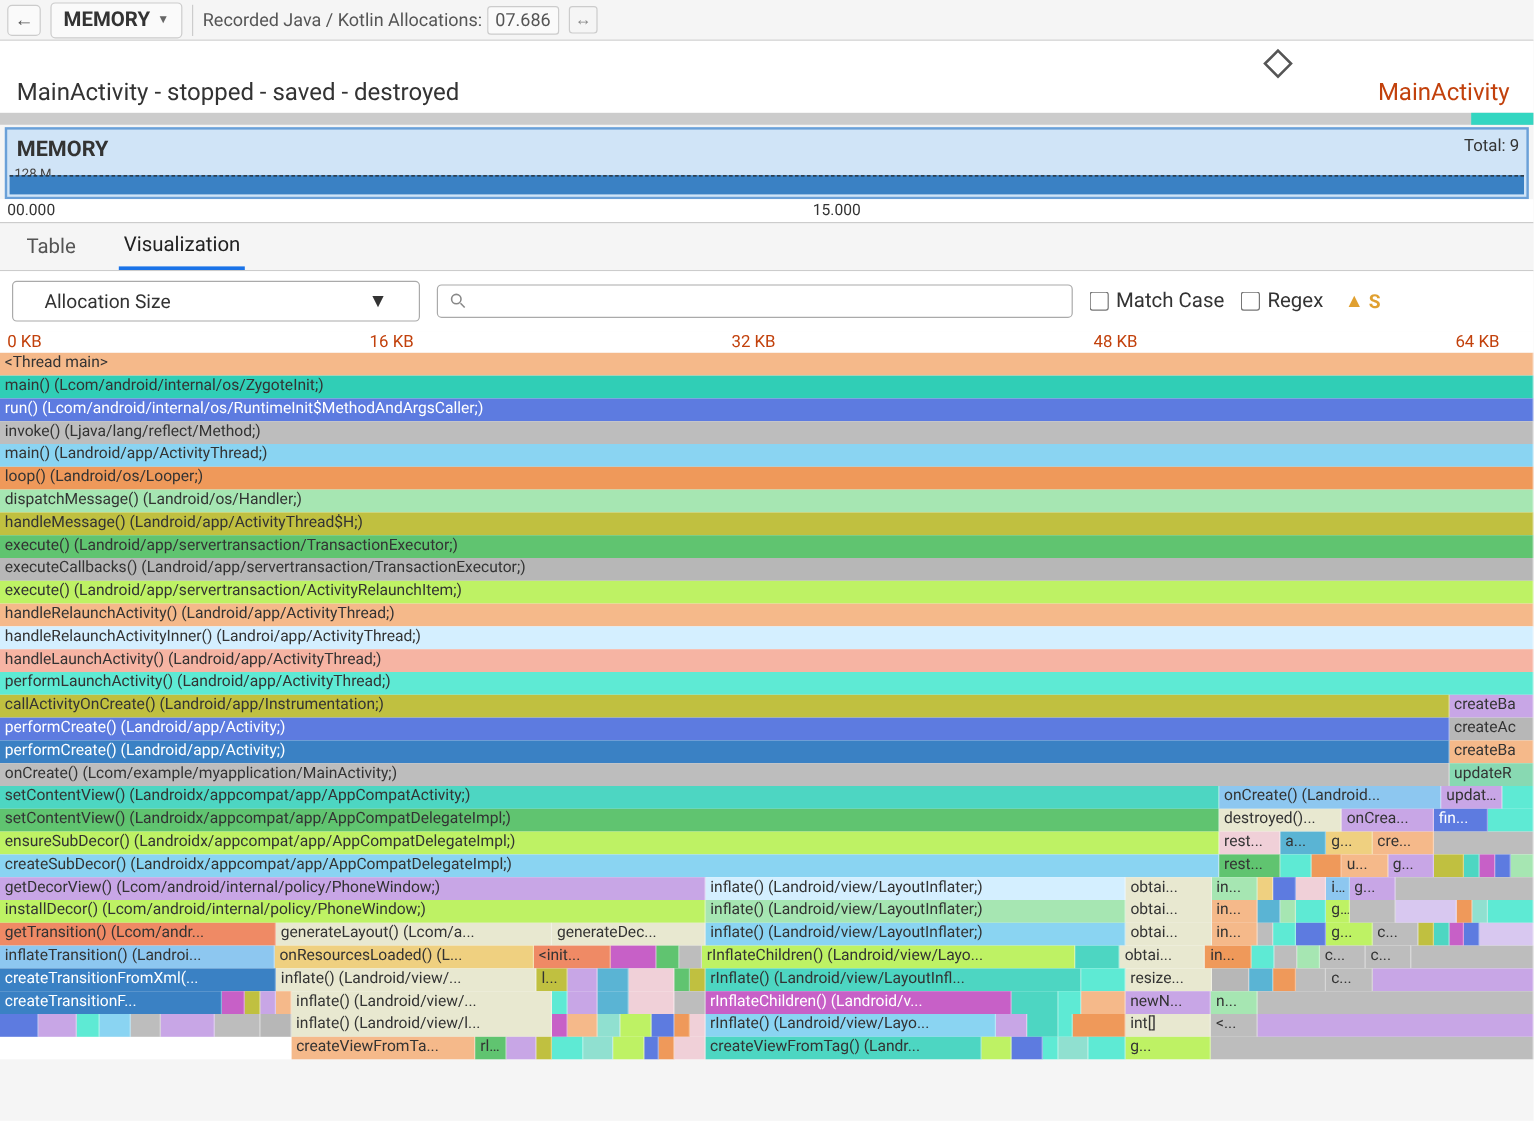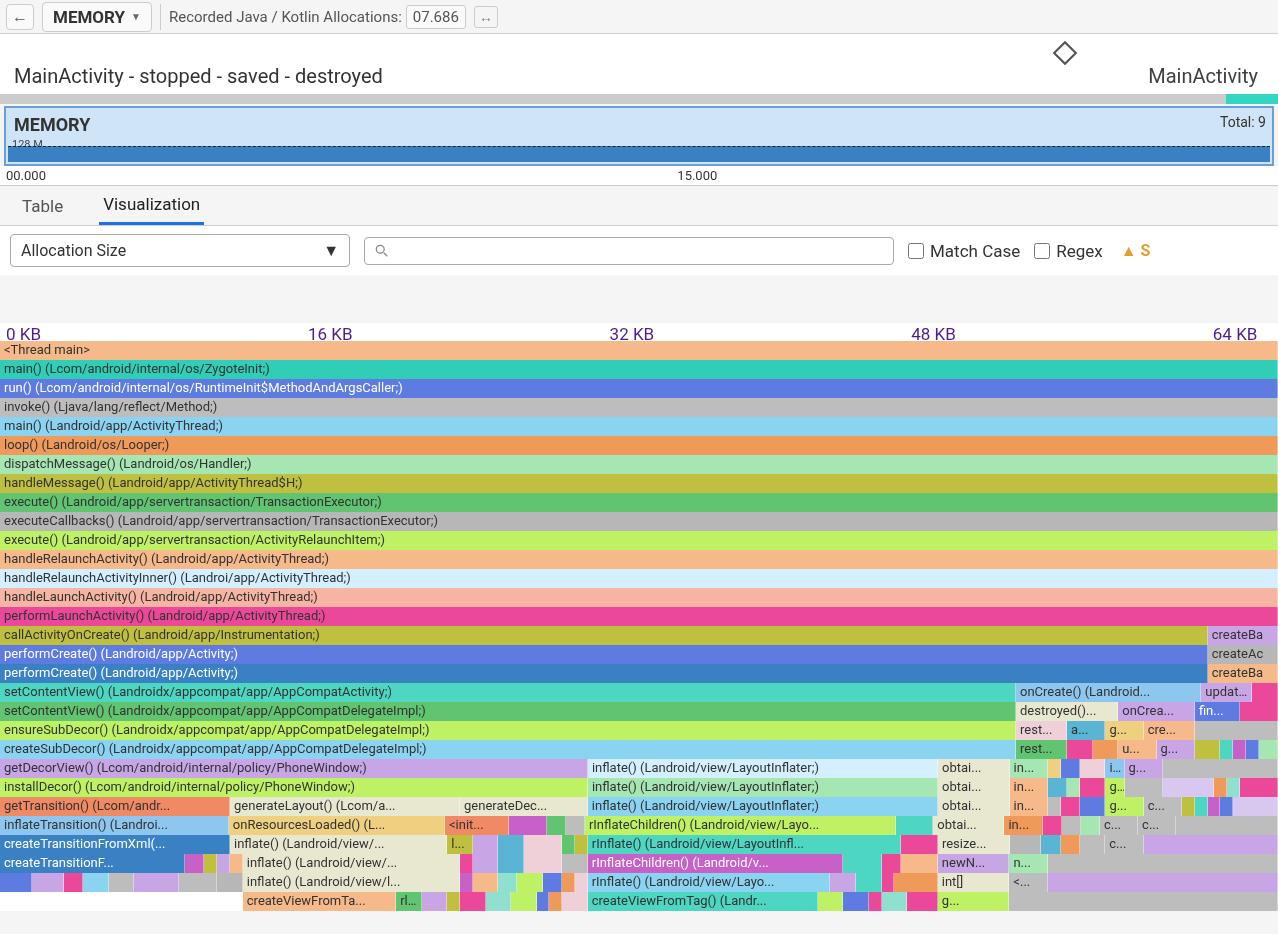--- a/index.html
+++ b/index.html
@@ -10,21 +10,21 @@
   .back-btn { width: 28px; height: 26px; border: 1px solid #ccc; border-radius: 4px; display: flex; align-items: center; justify-content: center; font-size: 16px; color: #555; background: #fafafa; cursor: pointer; }
   .dropdown { display: flex; align-items: center; padding: 4px 10px; border: 1px solid #ccc; border-radius: 4px; background: #fafafa; font-weight: bold; font-size: 17px; cursor: pointer; gap: 6px; }
   .dropdown .chev { font-size: 10px; color: #666; }
   .recording-info { display: flex; align-items: center; padding-left: 8px; height: 26px; border-left: 1px solid #ccc; color: #555; font-size: 15px; }
   .recording-info .val { border: 1px solid #ccc; border-radius: 3px; padding: 2px 6px; margin-left: 4px; background: #fafafa; }
   .zoom-icon { margin-left: 8px; font-size: 14px; color: #888; border: 1px solid #ccc; border-radius: 3px; padding: 2px 4px; }
   
   
   .lifecycle-row { padding: 4px 10px 0; position: relative; height: 70px; background: #fff; display: flex; align-items: flex-end; }
   .lifecycle-label { font-size: 20px; color: #333; position: absolute; left: 14px; bottom: 16px; }
-  .lifecycle-label2 { font-size: 20px; color: #404040; position: absolute; right: 20px; bottom: 16px; }
+  .lifecycle-label2 { font-size: 20px; color: #c2410c; position: absolute; right: 20px; bottom: 16px; }
   .diamond { position: absolute; right: 200px; top: 6px; width: 26px; height: 26px; }
   .diamond svg { width: 26px; height: 26px; }
   .activity-bar { position: absolute; left: 0; right: 0; bottom: 0; height: 10px; background: #ccc; }
   .activity-bar .green { position: absolute; right: 0; top: 0; bottom: 0; width: 52px; background: #33d6c1; }
   
   
   .mem-panel { border: 2px solid #6aa0d8; background: #d0e4f7; position: relative; height: 60px; margin: 2px 4px 0; }
   .mem-title { font-weight: bold; font-size: 18px; position: absolute; left: 8px; top: 6px; }
   .mem-total { position: absolute; right: 6px; top: 6px; font-size: 14px; }
   .mem-128 { position: absolute; left: 6px; top: 30px; font-size: 11px; color: #444; }
@@ -34,40 +34,40 @@
   .time-axis { position: relative; height: 20px; background: #fff; border-bottom: 1px solid #ccc; }
   .time-tick { position: absolute; top: 2px; font-size: 13px; color: #333; }
   
   
   .tab-bar { display: flex; align-items: center; height: 40px; border-bottom: 1px solid #ccc; padding-left: 18px; gap: 32px; background: #f5f5f5; }
   .tab { font-size: 17px; color: #555; cursor: pointer; padding: 8px 4px; }
   .tab.active { color: #222; border-bottom: 3px solid #1a73e8; }
   
   
   .filter-row { display: flex; align-items: center; gap: 14px; padding: 8px 10px; background: #fff; }
-  .select { border: 1px solid #aaa; border-radius: 4px; padding: 6px 10px; font-size: 16px; width: 340px; display: flex; align-items: center; justify-content: space-between; cursor: pointer; }
+  .select { border: 1px solid #aaa; border-radius: 4px; padding: 6px 26px; font-size: 16px; width: 340px; display: flex; align-items: center; justify-content: space-between; cursor: pointer; }
   .search-box { border: 1px solid #aaa; border-radius: 4px; padding: 6px 10px; font-size: 15px; width: 530px; color: #888; display: flex; align-items: center; }
   .search-box svg { width: 14px; height: 14px; fill: #888; margin-right: 6px; }
   .check-group { display: flex; align-items: center; gap: 6px; font-size: 17px; }
   .check-group input { width: 16px; height: 16px; }
   .warn { color: #e0a030; font-size: 16px; margin-left: 4px; display: flex; align-items: center; gap: 4px; font-weight: bold; }
   
   
-  .kb-axis { position: relative; height: 18px; background: #fff; font-size: 17px; color: #4c1d95; margin-top: 48px; }
+  .kb-axis { position: relative; height: 18px; background: #fff; font-size: 14px; color: #c2410c; }
   .kb-tick { position: absolute; top: 1px; }
   
   
   .flame-container { position: relative; width: 100%; background: #fff; }
   .flame-row { position: relative; height: 19px; display: flex; align-items: stretch; }
   .flame-bar { height: 19px; overflow: hidden; white-space: nowrap; text-overflow: ellipsis; font-size: 13px; padding: 1px 4px; border-right: 1px solid rgba(255,255,255,0.4); cursor: pointer; position: relative; }
   
   
   .c1{background:#f5b98a;} .c2{background:#30ceb6;} .c3{background:#5d7be0;color:#fff;} .c4{background:#bdbdbd;}
   .c5{background:#8ad4f2;} .c6{background:#ef995a;} .c7{background:#a6e6b2;} .c8{background:#c0c040;}
-  .c9{background:#60c470;} .c10{background:#b7b7b7;} .c11{background:#bef264;} .c12{background:#ec4899;}
+  .c9{background:#60c470;} .c10{background:#b7b7b7;} .c11{background:#bef264;} .c12{background:#5eead4;}
   .c13{background:#d4efff;} .c14{background:#f6b4a3;} .c15{background:#3a81c4;color:#fff;} .c16{background:#c8a6e6;}
   .c17{background:#4dd6c2;} .c18{background:#efd080;} .c19{background:#88d9b2;} .c20{background:#ef8a65;}
   .c21{background:#8dc7f0;} .c22{background:#5ab4d4;} .c24{background:#c760c7;color:#fff;}
   .c25{background:#e8e8d0;} .c26{background:#d8c8f0;} .c27{background:#f0d0d8;} .c28{background:#90e0d0;}
 </style>
 </head>
 <body>
 
 <div class="top-bar">
   <div class="back-btn">←</div>
@@ -195,20 +195,24 @@
     <div class="flame-bar c8" style="width:94.5%">callActivityOnCreate() (Landroid/app/Instrumentation;)</div>
     <div class="flame-bar c16" style="width:5.5%">createBa</div>
   </div>
   <div class="flame-row">
     <div class="flame-bar c3" style="width:94.5%">performCreate() (Landroid/app/Activity;)</div>
     <div class="flame-bar c10" style="width:5.5%">createAc</div>
   </div>
   <div class="flame-row">
     <div class="flame-bar c15" style="width:94.5%">performCreate() (Landroid/app/Activity;)</div>
     <div class="flame-bar c1" style="width:5.5%">createBa</div>
+  </div>
+  <div class="flame-row">
+    <div class="flame-bar c4" style="width:94.5%">onCreate() (Lcom/example/myapplication/MainActivity;)</div>
+    <div class="flame-bar c19" style="width:5.5%">updateR</div>
   </div>
   <div class="flame-row">
     <div class="flame-bar c17" style="width:79.5%">setContentView() (Landroidx/appcompat/app/AppCompatActivity;)</div>
     <div class="flame-bar c21" style="width:14.5%">onCreate() (Landroid...</div>
     <div class="flame-bar c16" style="width:4%">updat...</div>
     <div class="flame-bar c12" style="width:2%"></div>
   </div>
   <div class="flame-row">
     <div class="flame-bar c9" style="width:79.5%">setContentView() (Landroidx/appcompat/app/AppCompatDelegateImpl;)</div>
     <div class="flame-bar c25" style="width:8%">destroyed()...</div>

